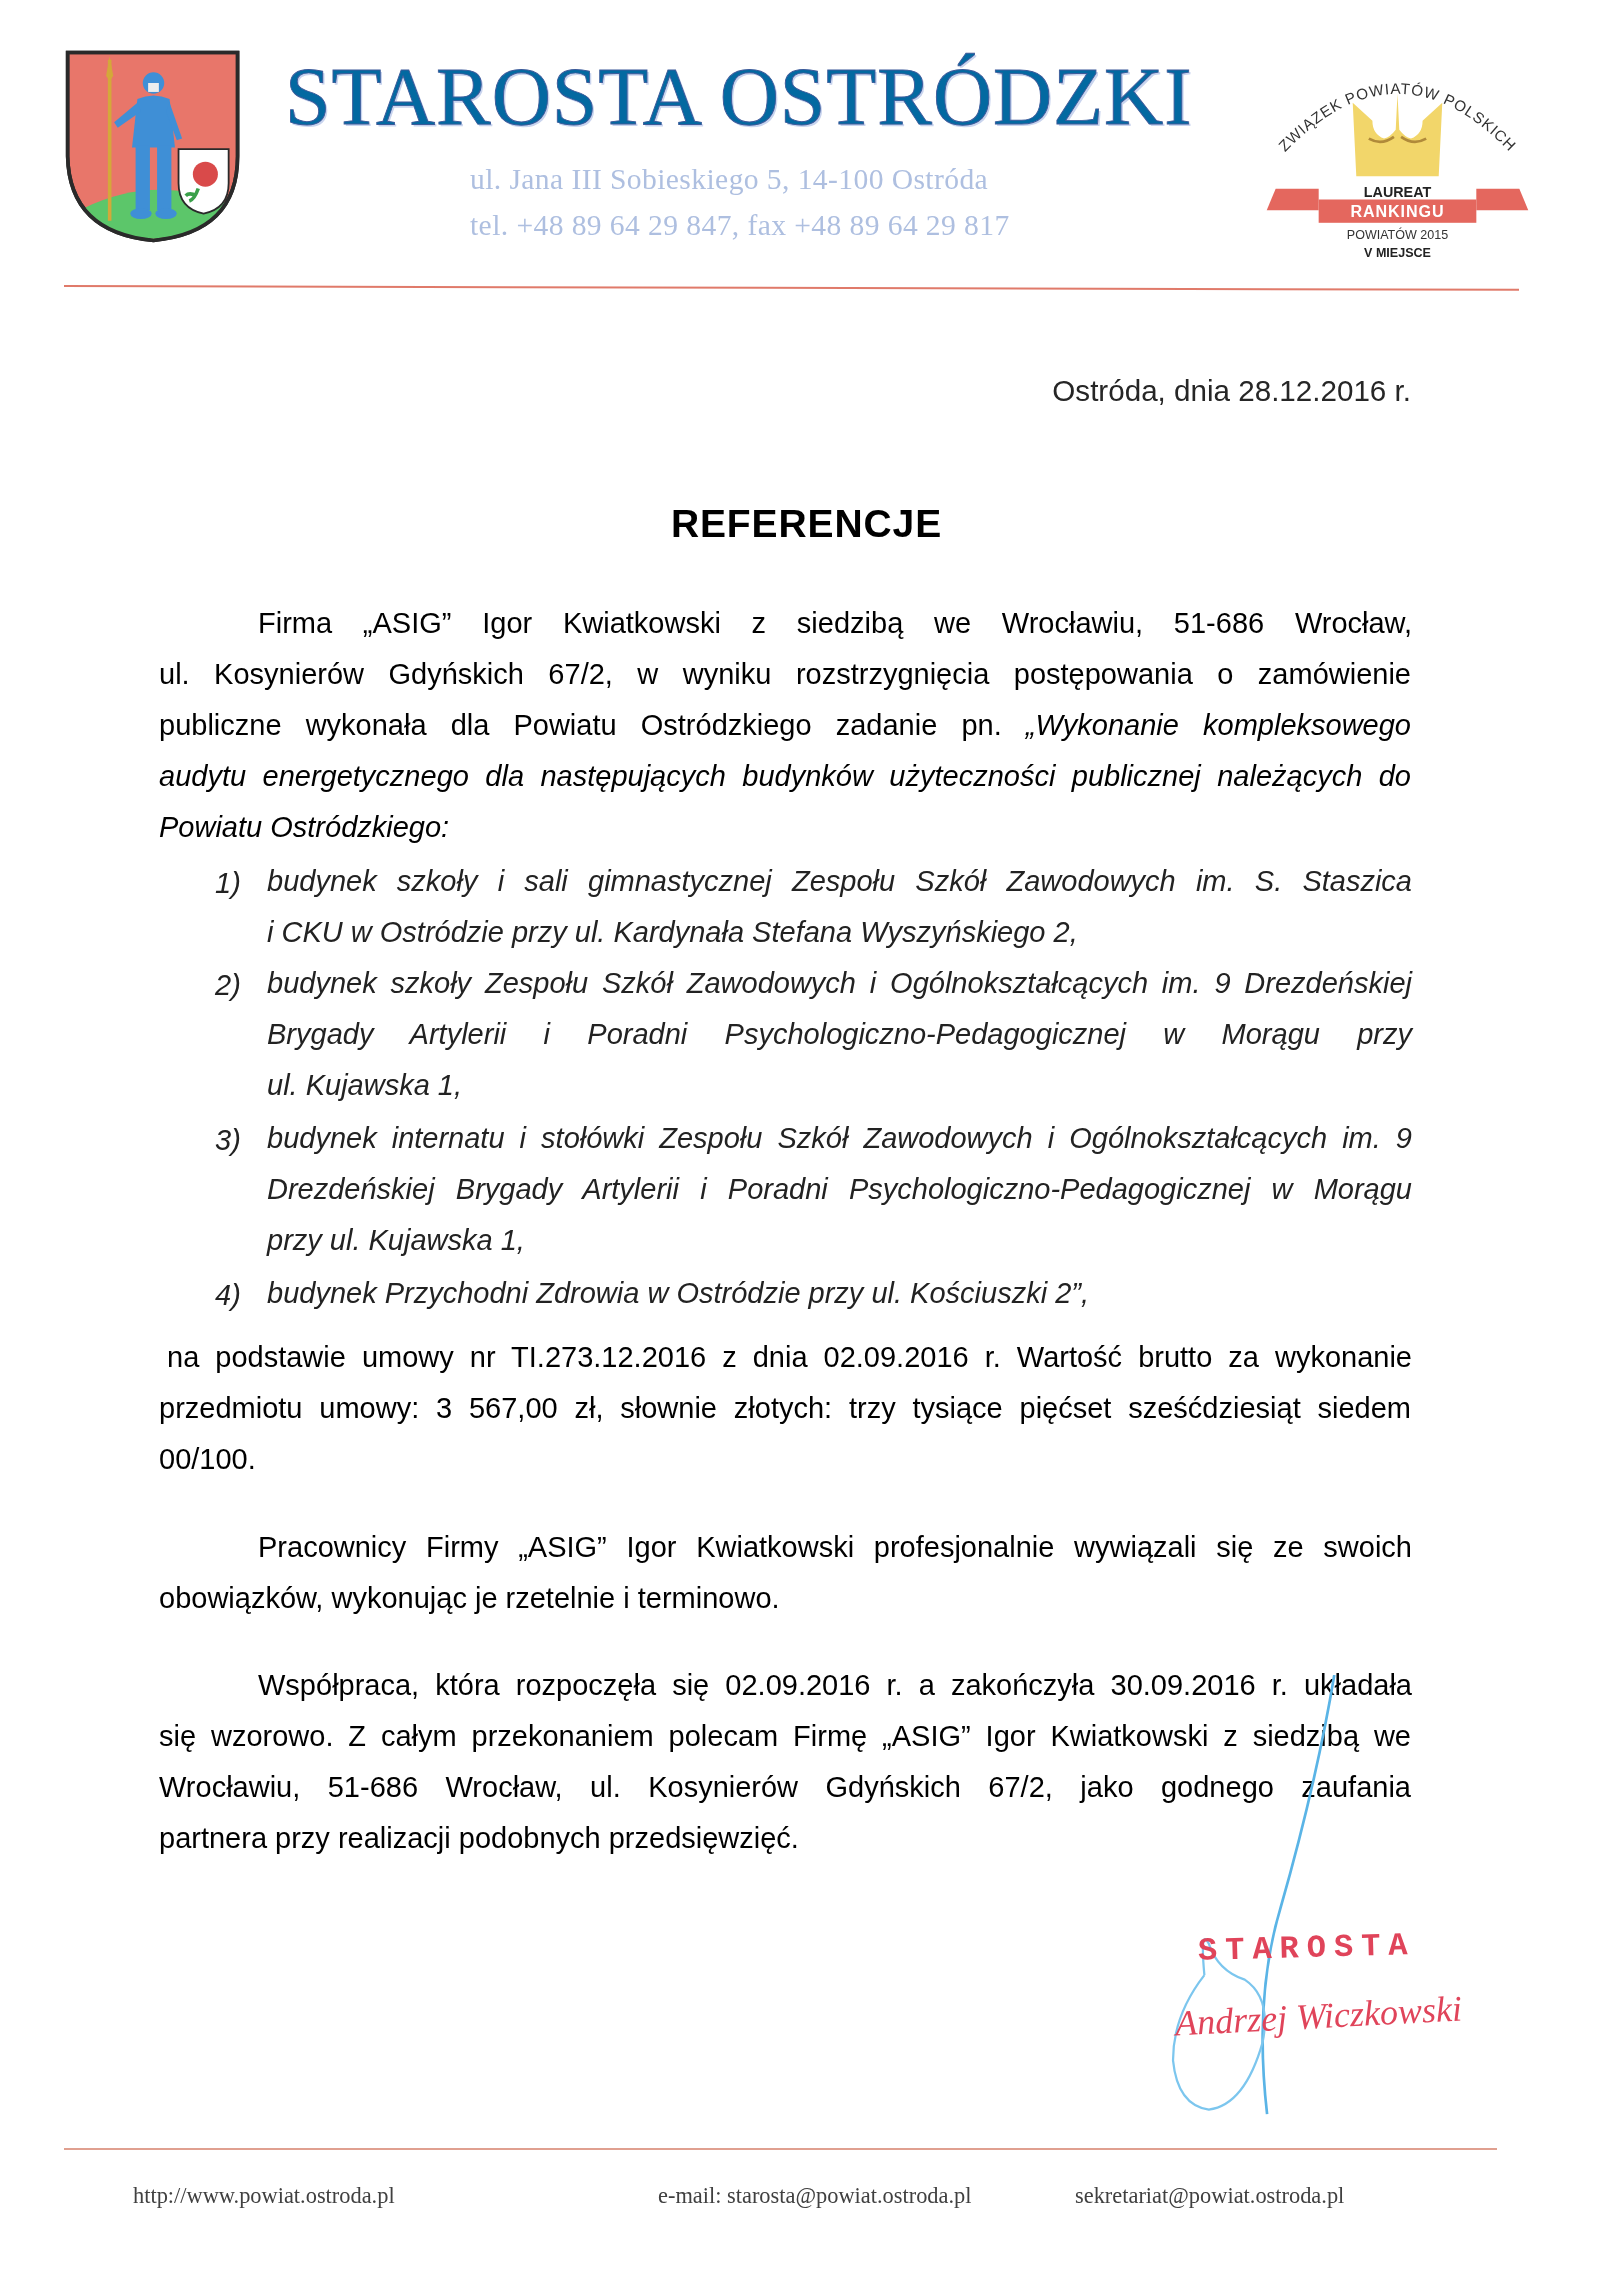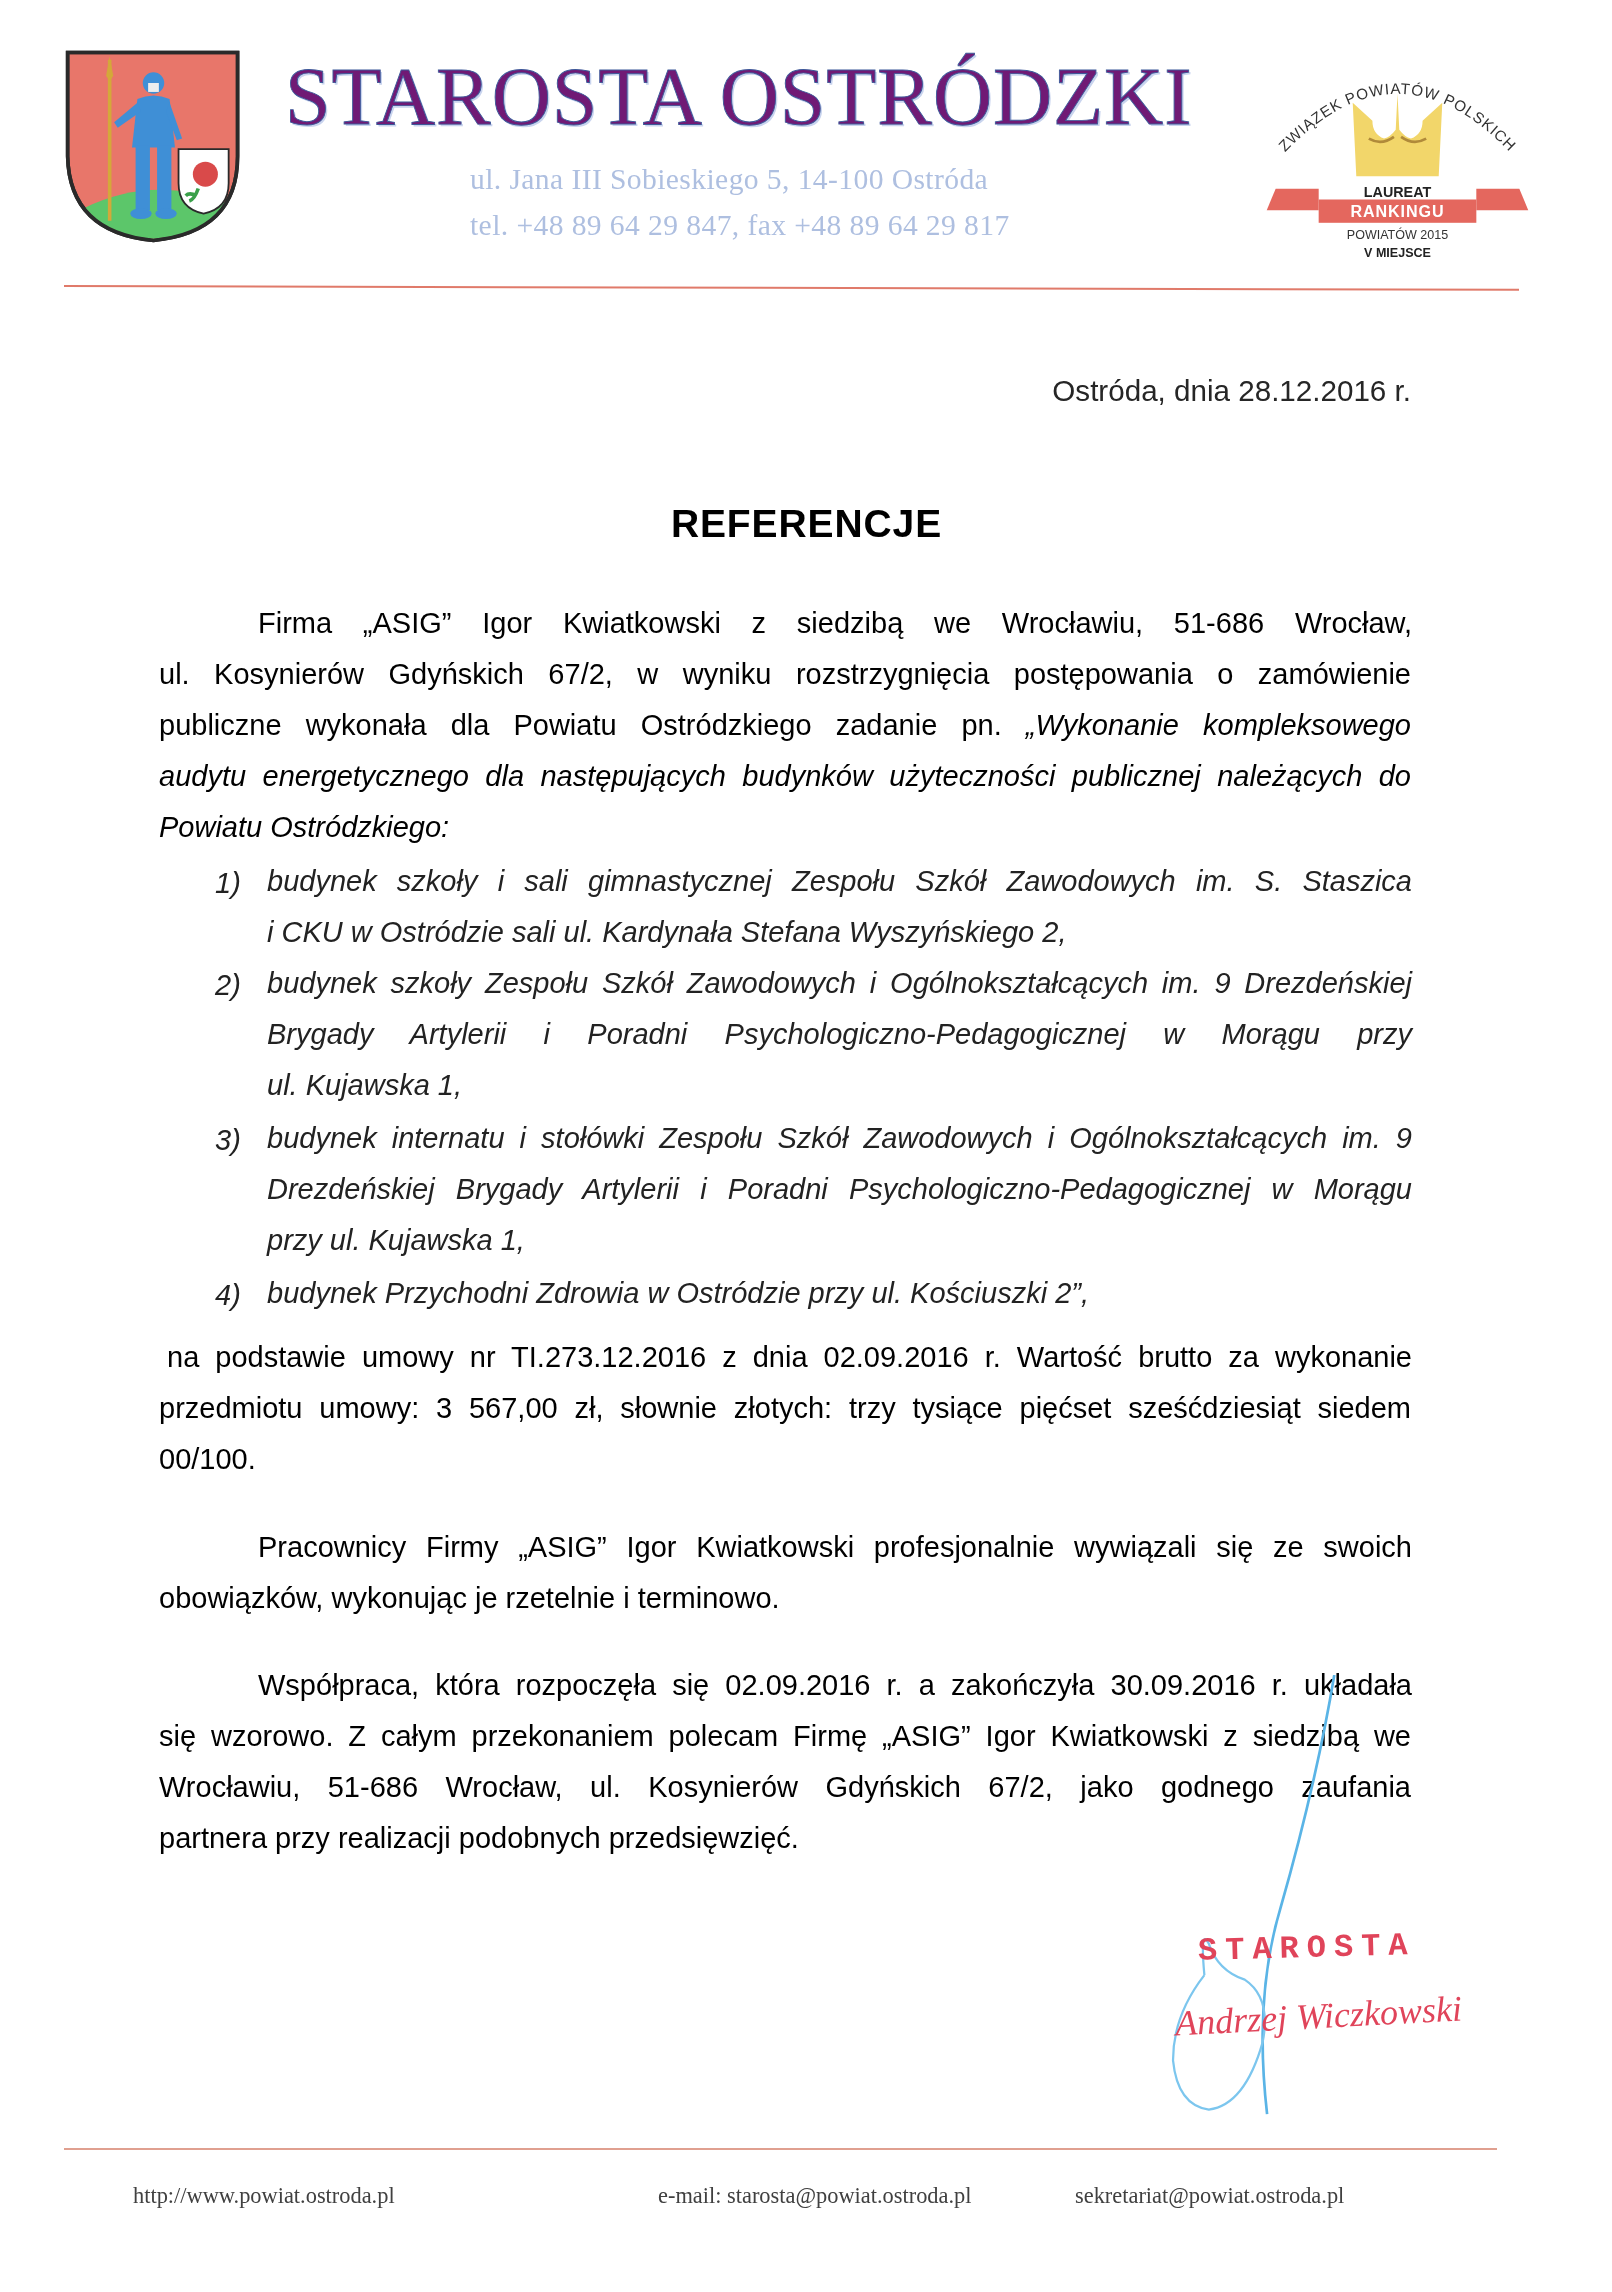--- a/index.html
+++ b/index.html
@@ -1,21 +1,21 @@
 <!DOCTYPE html>
 <html style="font-size:14.3px"><head>
   <meta charset="utf-8">
   <style>
     html, body { margin: 0; padding: 0; background: #ffffff; }
     body { width: 1613px; height: 2293px; position: relative; overflow: hidden; font-family: "Liberation Sans", sans-serif; color: #1e1e1e; }
     .abs { position: absolute; }
 
     
     #crest { left: 64px; top: 49px; width: 179px; height: 195px; }
-    #title { left: 285px; top: 56px; font-family: "Liberation Serif", serif; font-size: 82px; letter-spacing: 0.9px; color: #701a75; -webkit-text-stroke: 0.9px #3d5a9a; white-space: nowrap; line-height: 1; text-shadow: 1.8px 1.8px 0 #c9d4ee; text-align: center; }
+    #title { left: 285px; top: 56px; font-family: "Liberation Serif", serif; font-size: 82px; letter-spacing: 0.9px; color: #0369a1; -webkit-text-stroke: 0.9px #3d5a9a; white-space: nowrap; line-height: 1; text-shadow: 1.8px 1.8px 0 #c9d4ee; text-align: center; }
     #addr1, #addr2 { font-family: "Liberation Serif", serif; font-size: 29.6px; color: #aebfe0; white-space: nowrap; line-height: 1; }
     #addr1 { left: 470px; top: 165px; letter-spacing: 0.4px; }
     #addr2 { left: 470px; top: 211px; letter-spacing: 0.4px; }
 
     #badge { left: 1263px; top: 49px; width: 269px; height: 215px; }
 
     #hdr-line { left: 64px; top: 285px; width: 1455px; height: 1.8px; background: #e07a6a; transform: rotate(0.15deg); transform-origin: left; }
 
     
     #date { right: 202px; top: 374px; font-size: 29.6px; color: #262626; white-space: nowrap; }
@@ -100,21 +100,21 @@
 
 <div class="line" style="top:609px; left:258px; width:1154px;">Firma „ASIG” Igor Kwiatkowski z siedzibą we Wrocławiu, 51-686 Wrocław,</div>
 <div class="line" style="top:660px;">ul. Kosynierów Gdyńskich 67/2, w wyniku rozstrzygnięcia postępowania o zamówienie</div>
 <div class="line" style="top:711px;"><span>publiczne wykonała dla Powiatu Ostródzkiego zadanie pn.</span> <span class="it">„Wykonanie kompleksowego</span></div>
 <div class="line it" style="top:762px;">audytu energetycznego dla następujących budynków użyteczności publicznej należących do</div>
 <div class="line it noj" style="top:813px;">Powiatu Ostródzkiego:</div>
 
 <div>
   <div class="li-num" style="top:867px;">1)</div>
   <div class="li-line" style="top:867px;">budynek szkoły i sali gimnastycznej Zespołu Szkół Zawodowych im. S. Staszica</div>
-  <div class="li-line noj" style="top:918px;">i CKU w Ostródzie sali ul. Kardynała Stefana Wyszyńskiego 2,</div>
+  <div class="li-line noj" style="top:918px;">i CKU w Ostródzie przy ul. Kardynała Stefana Wyszyńskiego 2,</div>
 
   <div class="li-num" style="top:969px;">2)</div>
   <div class="li-line" style="top:969px;">budynek szkoły Zespołu Szkół Zawodowych i Ogólnokształcących im. 9 Drezdeńskiej</div>
   <div class="li-line" style="top:1020px;">Brygady Artylerii i Poradni Psychologiczno-Pedagogicznej w Morągu przy</div>
   <div class="li-line noj" style="top:1071px;">ul. Kujawska 1,</div>
 
   <div class="li-num" style="top:1124px;">3)</div>
   <div class="li-line" style="top:1124px;font-style:italic;">budynek internatu i stołówki Zespołu Szkół Zawodowych i Ogólnokształcących im. 9</div>
   <div class="li-line" style="top:1175px;">Drezdeńskiej Brygady Artylerii i Poradni Psychologiczno-Pedagogicznej w Morągu</div>
   <div class="li-line noj" style="top:1226px;">przy ul. Kujawska 1,</div>

